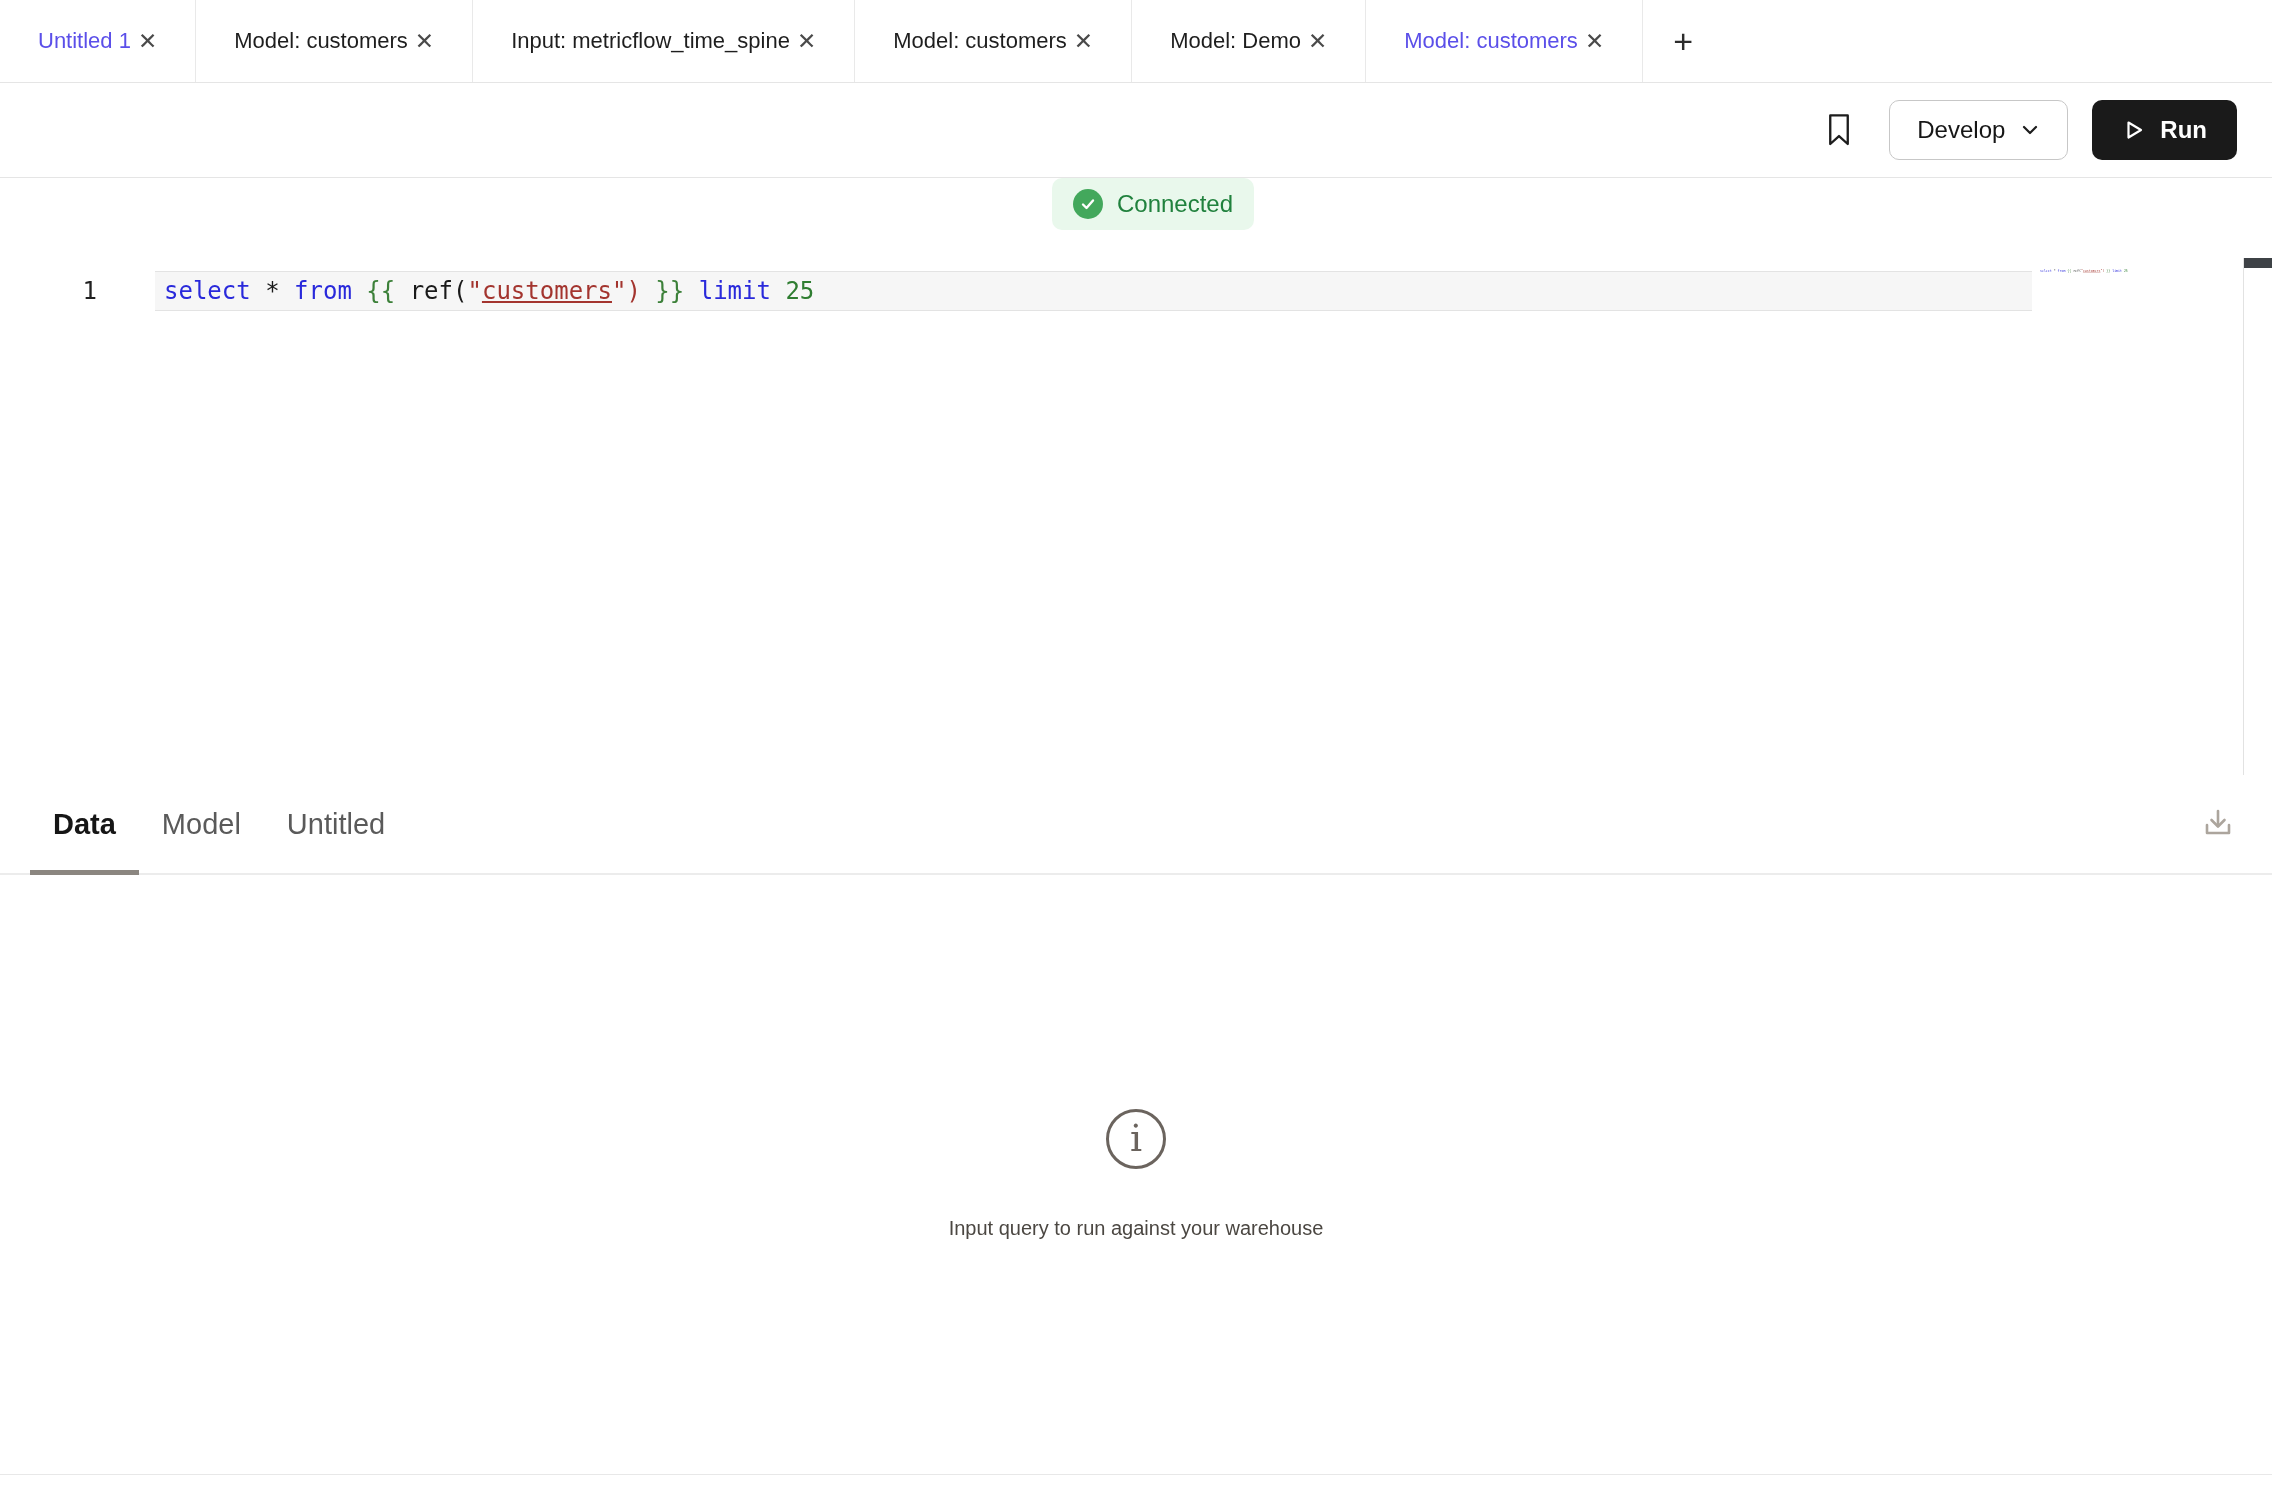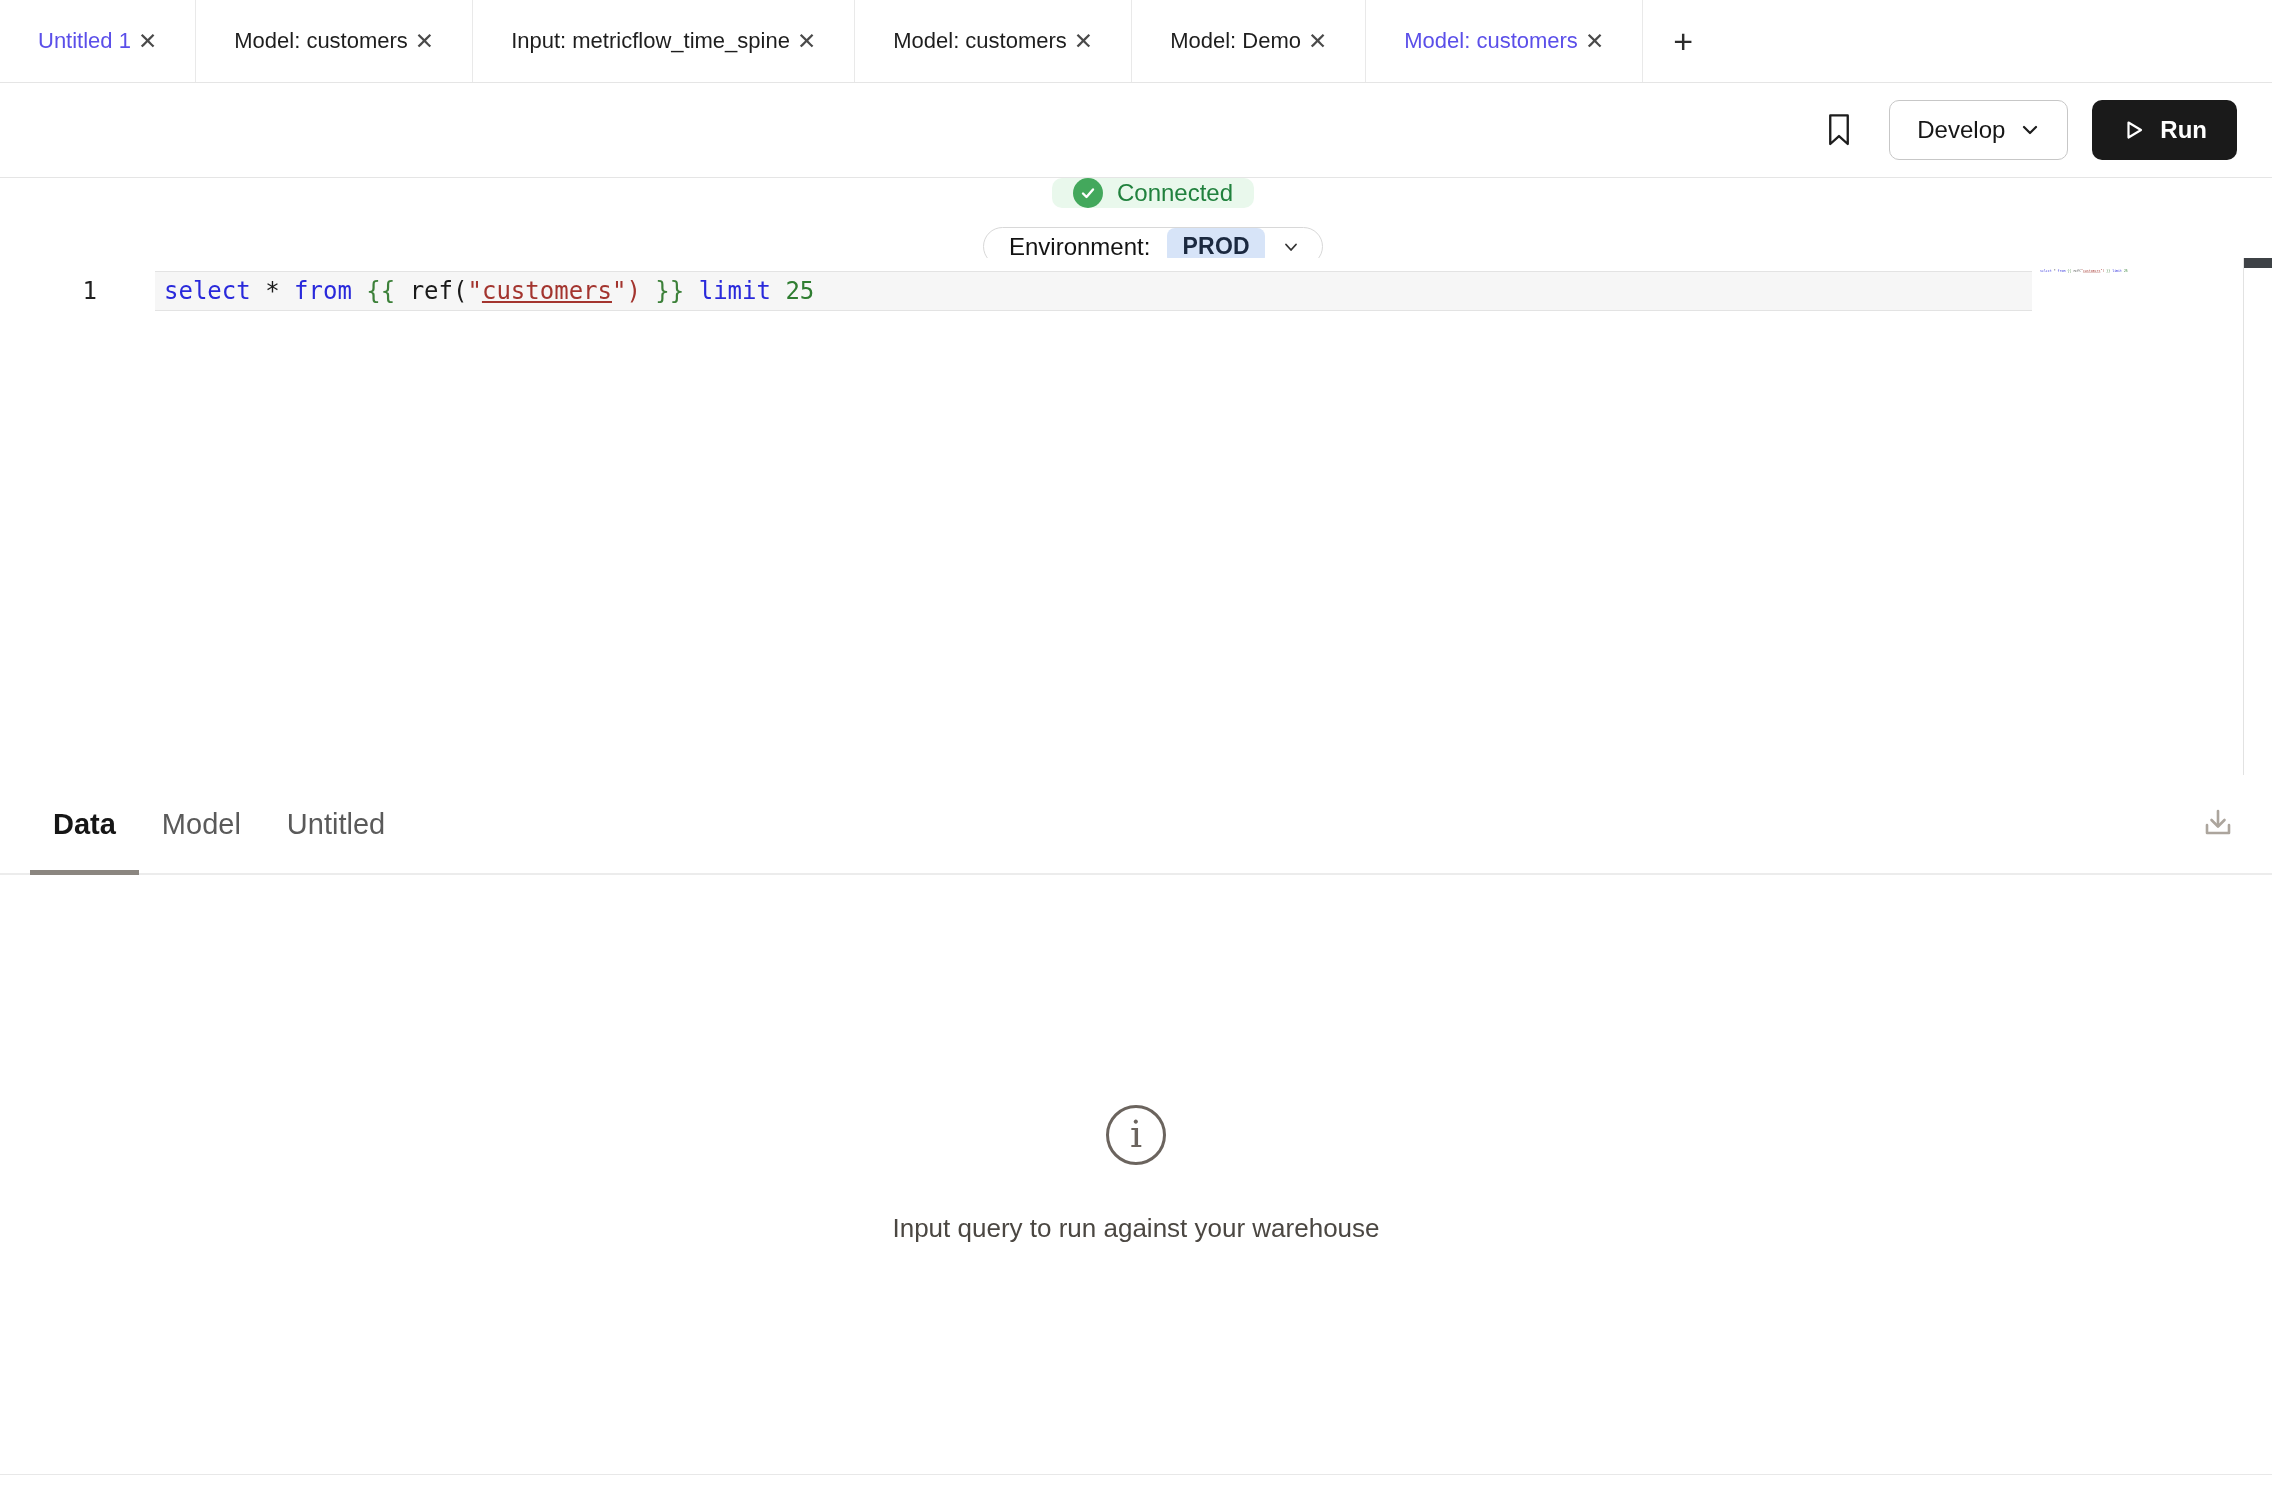--- a/index.html
+++ b/index.html
@@ -47,21 +47,21 @@
   
   .resultsbar { position:relative; height:100px; display:flex; align-items:stretch; padding-left:30px; border-bottom:2px solid #ECECEC; background:#fff; }
   .rtab { position:relative; display:flex; align-items:center; padding:0 23px; font-size:29px; color:#5A5A5A; cursor:pointer; }
   .rtab.active { color:#161616; font-weight:700; }
   .rtab.active::after { content:""; position:absolute; left:0; right:0; bottom:-2px; height:5px; background:#8B8680; }
   .download-btn { position:absolute; right:34px; top:50%; transform:translateY(-50%); display:flex; }
 
   .empty { height:599px; display:flex; flex-direction:column; align-items:center; justify-content:center; background:#fff; }
   .info-circle { width:60px; height:60px; border:3.5px solid #6B645E; border-radius:50%; display:flex; align-items:center; justify-content:center; margin-bottom:48px; }
   .info-glyph { font-family:"DejaVu Serif", serif; font-size:38px; line-height:1; color:#6B645E; transform:translateY(-1px); }
-  .empty-text { font-size:26px; font-weight:500; color:#4B4742; }
+  .empty-text { font-size:20px; font-weight:500; color:#4B4742; }
 
   .footer { height:12px; border-top:1px solid #E8E8E8; background:#fff; }
 
   svg { display:block; }
 </style>
 </head>
 <body>
 
 <div class="tabbar">
   <div class="tab colored">
@@ -121,29 +121,20 @@
 
 <div class="statusrow">
   <div class="badge-connected">
     <span class="check-circle">
       <svg width="18" height="18" viewBox="0 0 18 18" fill="none">
         <polyline points="4,9.5 7.5,13 14,5.5" stroke="#ffffff" stroke-width="2.4" stroke-linecap="round" stroke-linejoin="round"></polyline>
       </svg>
     </span>
     <span>Connected</span>
   </div>
-  <div class="env-pill">
-    <span>Environment:</span>
-    <span class="env-chip">PROD</span>
-    <span>
-      <svg width="18" height="18" viewBox="0 0 18 18" fill="none">
-        <polyline points="4,6.5 9,12 14,6.5" stroke="#333333" stroke-width="1.8" stroke-linecap="round" stroke-linejoin="round"></polyline>
-      </svg>
-    </span>
-  </div>
 </div>
 
 <div class="editor">
   <div class="code-line-band"></div>
   <div class="gutter-num">1</div>
   <div class="code-text"><span class="tk-keyword">select </span><span class="tk-plain">* </span><span class="tk-keyword">from </span><span class="tk-jinja">{{ </span><span class="tk-plain">ref</span><span class="tk-plain">(</span><span class="tk-string">"</span><span class="tk-string-link">customers</span><span class="tk-string">"</span><span class="tk-string">) </span><span class="tk-jinja">}} </span><span class="tk-keyword">limit </span><span class="tk-number">25</span></div>
 
   <div class="minimap"><span class="tk-keyword">select </span><span class="tk-plain">* </span><span class="tk-keyword">from </span><span class="tk-jinja">{{ </span><span class="tk-plain">ref</span><span class="tk-plain">(</span><span class="tk-string">"</span><span class="tk-string-link">customers</span><span class="tk-string">"</span><span class="tk-string">) </span><span class="tk-jinja">}} </span><span class="tk-keyword">limit </span><span class="tk-number">25</span></div>
 
   <div class="editor-scrollbar">

